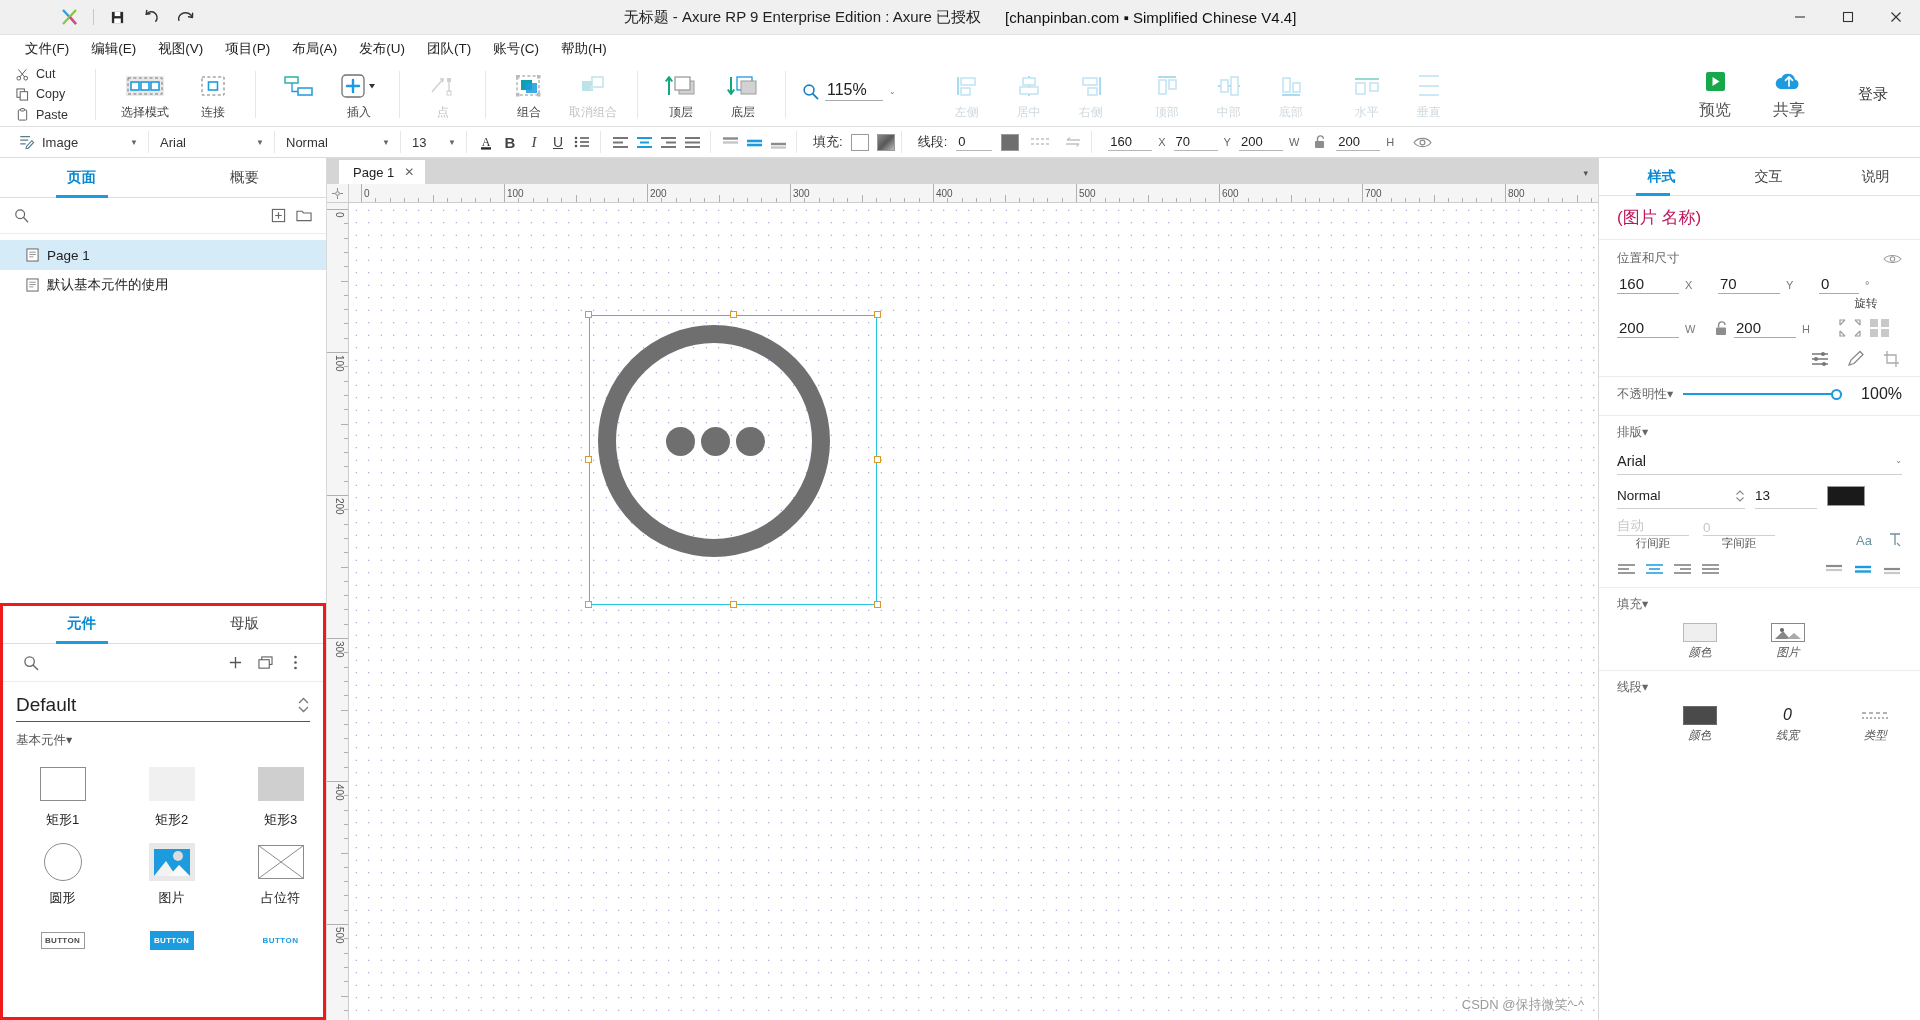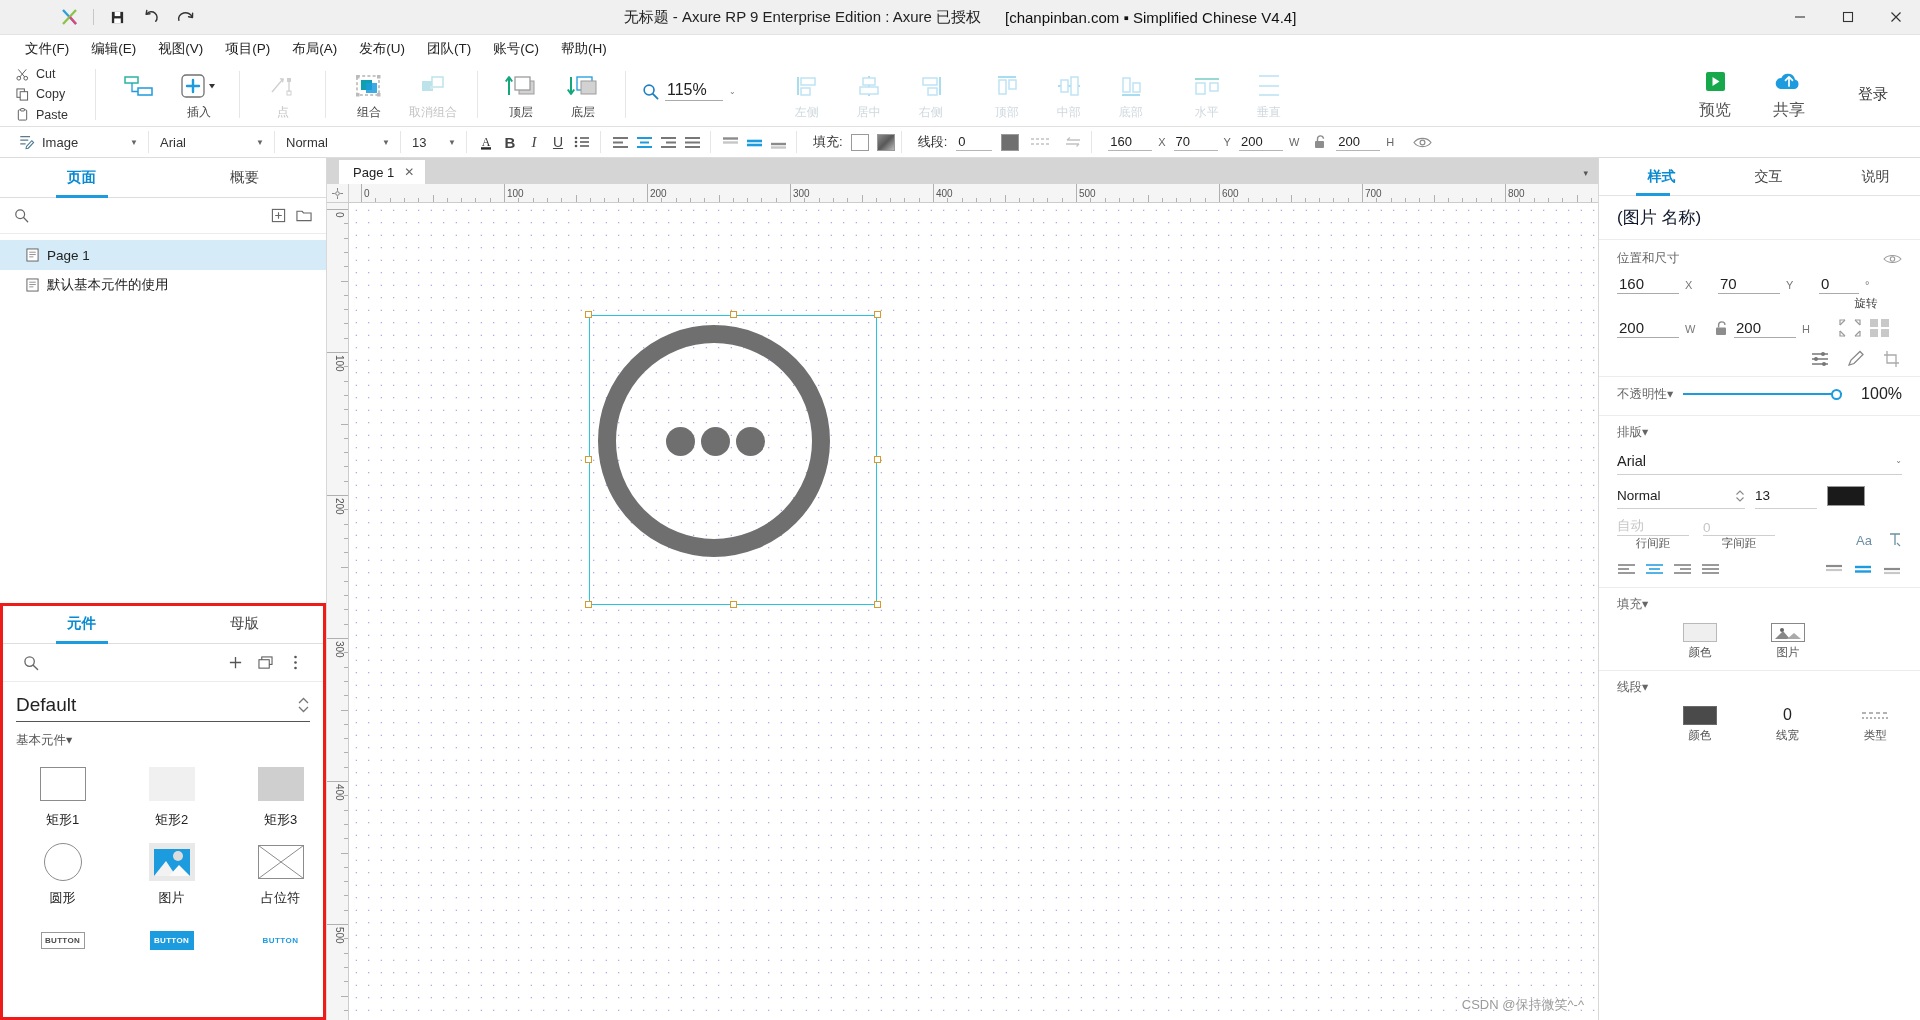--- a/index.html
+++ b/index.html
@@ -198,21 +198,21 @@
     position:absolute; border-radius:50%; border:18px solid #6f6f6f; background:transparent;
   }
   .dot { position:absolute; width:29px; height:29px; border-radius:50%; background:#6f6f6f;}
 
   
   .rightpanel { width:322px; border-left:1px solid #d8d8d8; background:#fff; display:flex; flex-direction:column;}
   .rtabs { height:38px; display:flex; border-bottom:1px solid #e2e2e2;}
   .rtab { flex:1; display:flex; align-items:center; justify-content:center; font-size:14px; color:#444; position:relative;padding-left:18px;}
   .rtab.active { color:#0a8ad2; font-weight:bold;}
   .rtab.active::after { content:""; position:absolute; bottom:-1px; left:50%; transform:translateX(-50%); width:34px; height:3px; background:#1c9bde;}
-  .rname { height:44px; display:flex; align-items:center; padding:0 18px; color:#0f172a; font-size:17px; border-bottom:1px solid #ececec;}
+  .rname { height:44px; display:flex; align-items:center; padding:0 18px; color:#be185d; font-size:17px; border-bottom:1px solid #ececec;}
   .rsection { padding:10px 18px 6px; border-bottom:1px solid #ececec;}
   .rsec-hdr { display:flex; align-items:center; justify-content:space-between; font-size:12.5px; color:#666; margin-bottom:7px;}
   .rgrid3 { display:flex; align-items:center; gap:6px; margin-bottom:5px;}
   .rfield { display:flex; align-items:baseline; gap:6px; width:95px;}
   .rinput {
     border:none; border-bottom:1px solid #aaa; width:62px; font-size:15px; padding:1px 2px;
     background:transparent; font-family:inherit; color:#222; outline:none;
   }
   .runit { font-size:11px; color:#777; }
   .rotlabel { font-size:11.5px; color:#444; text-align:center; width:72px; margin-top:-3px;}
@@ -239,21 +239,21 @@
   }
   .rnum {
     border:none; border-bottom:1px solid #cfcfcf; height:26px; font-size:13.5px; width:62px;
     background:transparent; font-family:inherit; color:#222; outline:none;
   }
   .colorchip { width:38px; height:20px; background:#1a1a1a; border:1px solid #999;}
   .rmini-lbl { font-size:11.5px; color:#555; }
   .alignrow { display:flex; justify-content:space-between; align-items:center; padding:4px 0 2px;}
   .aligngrp { display:flex; gap:9px;}
   .fillrow { display:flex; gap:34px; padding-top:4px;}
-  .fillcell { display:flex; flex-direction:column; align-items:center; gap:3px; width:54px;}
+  .fillcell { display:flex; flex-direction:column; align-items:center; gap:3px; width:54px;font-style:italic;}
   .fillcell .cl { font-size:11.5px; color:#555;}
   .fillswatch { width:34px; height:19px; background:#efefef; border:1px solid #b9b9b9;}
   .fillswatch.dark { background:#4a4a4a; border:1px solid #6a6a6a;}
   .imgbox { width:34px; height:19px; border:1px solid #888; display:flex; align-items:center; justify-content:center; font-size:8px;}
   .watermark { position:absolute; right:14px; bottom:6px; font-size:13px; color:#9a9a9a;margin-left:32px;}
 
   .caret-tiny { font-size:8px; color:#777; }
   svg { display:block; }
 </style>
 </head>
@@ -350,20 +350,43 @@
         <span>
           <svg width="13" height="13" viewBox="0 0 14 14">
             <rect x="2.5" y="2" width="9" height="11" rx="1" stroke="#555" stroke-width="1" fill="none"></rect>
             <rect x="5" y="0.6" width="4" height="2.6" rx="0.6" stroke="#555" stroke-width="1" fill="#fff"></rect>
           </svg>
         </span>
         <span>Paste</span>
       </div>
     </div>
 
+    <div class="tgroup">
+      <div class="tbtn wide">
+        <span class="ic">
+          <svg width="42" height="28" viewBox="0 0 42 28">
+            <rect x="2" y="4" width="38" height="20" fill="#e9e9e9"></rect>
+            <rect x="4" y="6" width="34" height="16" stroke="#777" stroke-width="1" stroke-dasharray="3,2.4" fill="none"></rect>
+            <rect x="7" y="10" width="8" height="8" stroke="#1c9bde" stroke-width="1.6" fill="#fff"></rect>
+            <rect x="17" y="10" width="8" height="8" stroke="#1c9bde" stroke-width="1.6" fill="#fff"></rect>
+            <rect x="27" y="10" width="8" height="8" stroke="#1c9bde" stroke-width="1.6" fill="#fff"></rect>
+          </svg>
+        </span>
+        <span class="lb">选择模式</span>
+      </div>
+      <div class="tbtn">
+        <span class="ic">
+          <svg width="32" height="28" viewBox="0 0 32 28">
+            <rect x="5" y="5" width="22" height="18" stroke="#777" stroke-width="1" stroke-dasharray="3,2.4" fill="none"></rect>
+            <rect x="11.5" y="10" width="9" height="8" stroke="#1c9bde" stroke-width="1.6" fill="#fff"></rect>
+          </svg>
+        </span>
+        <span class="lb">连接</span>
+      </div>
+    </div>
 
     <div class="tgroup">
       <div class="tbtn">
         <span class="ic">
           <svg width="34" height="28" viewBox="0 0 34 28">
             <rect x="3" y="5" width="13" height="6" stroke="#2bb3a3" stroke-width="1.5" fill="#fff"></rect>
             <rect x="16" y="16" width="14" height="7" stroke="#1c9bde" stroke-width="1.5" fill="#fff"></rect>
             <path d="M10 11 L10 19.5 L16 19.5" stroke="#1c9bde" stroke-width="1.3" fill="none"></path>
           </svg>
         </span>

